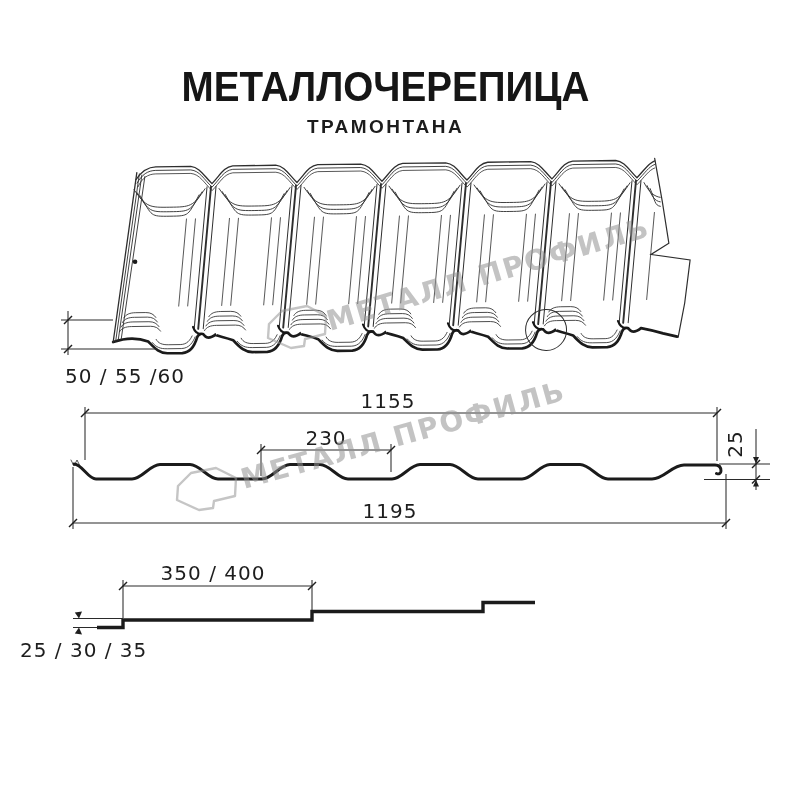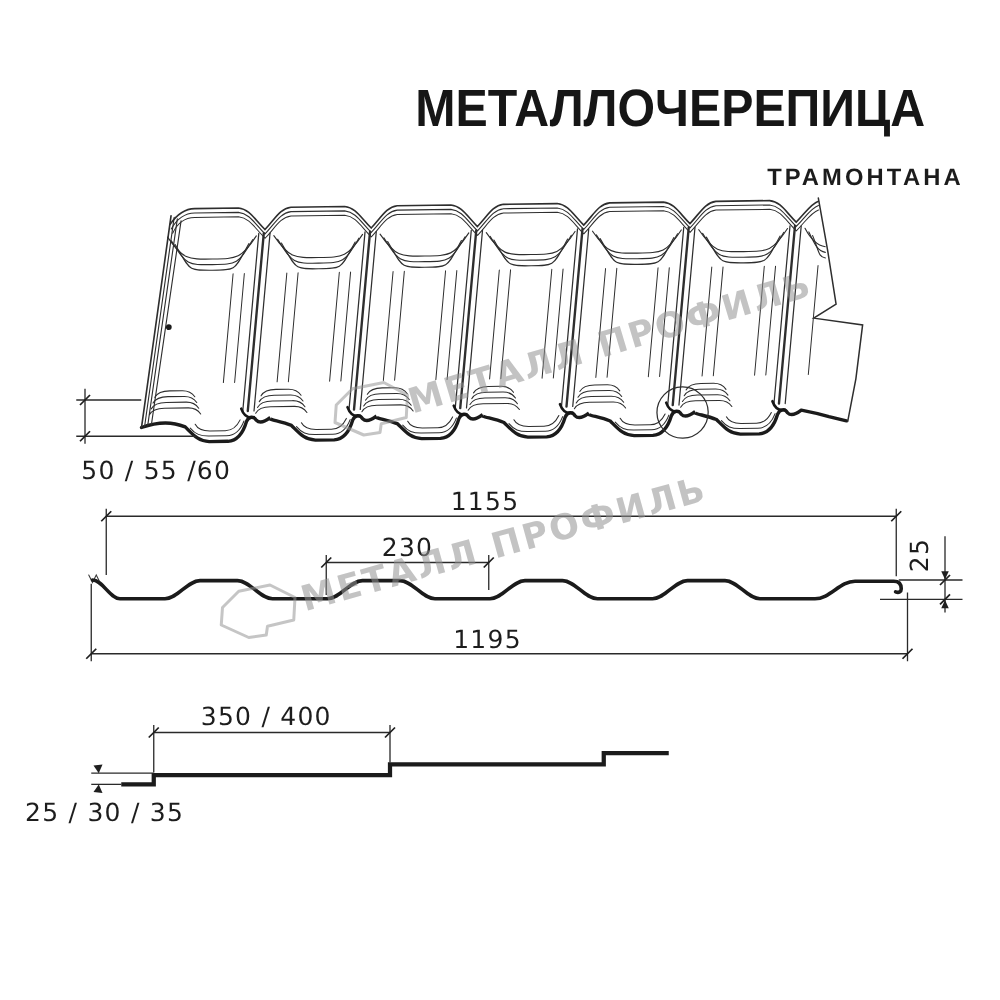--- a/index.html
+++ b/index.html
@@ -1,21 +1,21 @@
 <!DOCTYPE html>
 <html><head>
 <meta charset="utf-8">
 <style>
   html,body{margin:0;padding:0;}
   body{width:800px;height:800px;background:#ffffff;overflow:hidden;position:relative;
        font-family:"Liberation Sans",sans-serif;}
-  .title-wrap{position:absolute;top:66px;left:0;width:771px;text-align:right;z-index:3;}
+  .title-wrap{position:absolute;top:66px;left:0;width:771px;text-align:center;z-index:3;}
   .page-title{margin:0;font-family:"Liberation Sans",sans-serif;font-weight:800;font-size:42px;
        color:#161616;letter-spacing:0px;transform:scaleX(.92);transform-origin:50% 50%;line-height:1.0;}
-  .page-subtitle{margin:24px 0 0 0;font-family:"Liberation Sans",sans-serif;font-weight:600;font-size:19px;
+  .page-subtitle{margin:8px 0 0 0;font-family:"Liberation Sans",sans-serif;font-weight:600;font-size:19px;
        color:#1c1c1c;letter-spacing:2.5px;}
   svg{position:absolute;left:0;top:0;}
   .ln9{stroke:#3a3a3a;stroke-width:.85;fill:none;stroke-linecap:round;}
   .thick{stroke:#1b1b1b;stroke-width:2.9;fill:none;stroke-linecap:round;stroke-linejoin:round;}
   .step-thick{stroke:#1b1b1b;stroke-width:3.4;fill:none;stroke-linecap:butt;stroke-linejoin:miter;}
   .dim{stroke:#2a2a2a;stroke-width:1.05;fill:none;}
   .tick{stroke:#1f1f1f;stroke-width:1.4;fill:none;}
   .arrow{fill:#1f1f1f;stroke:none;}
   .dimtxt{font-family:"DejaVu Sans",sans-serif;font-size:20px;fill:#1d1d1d;letter-spacing:1px;}
   .wm-text{font-family:"DejaVu Sans",sans-serif;font-weight:bold;font-size:28px;

